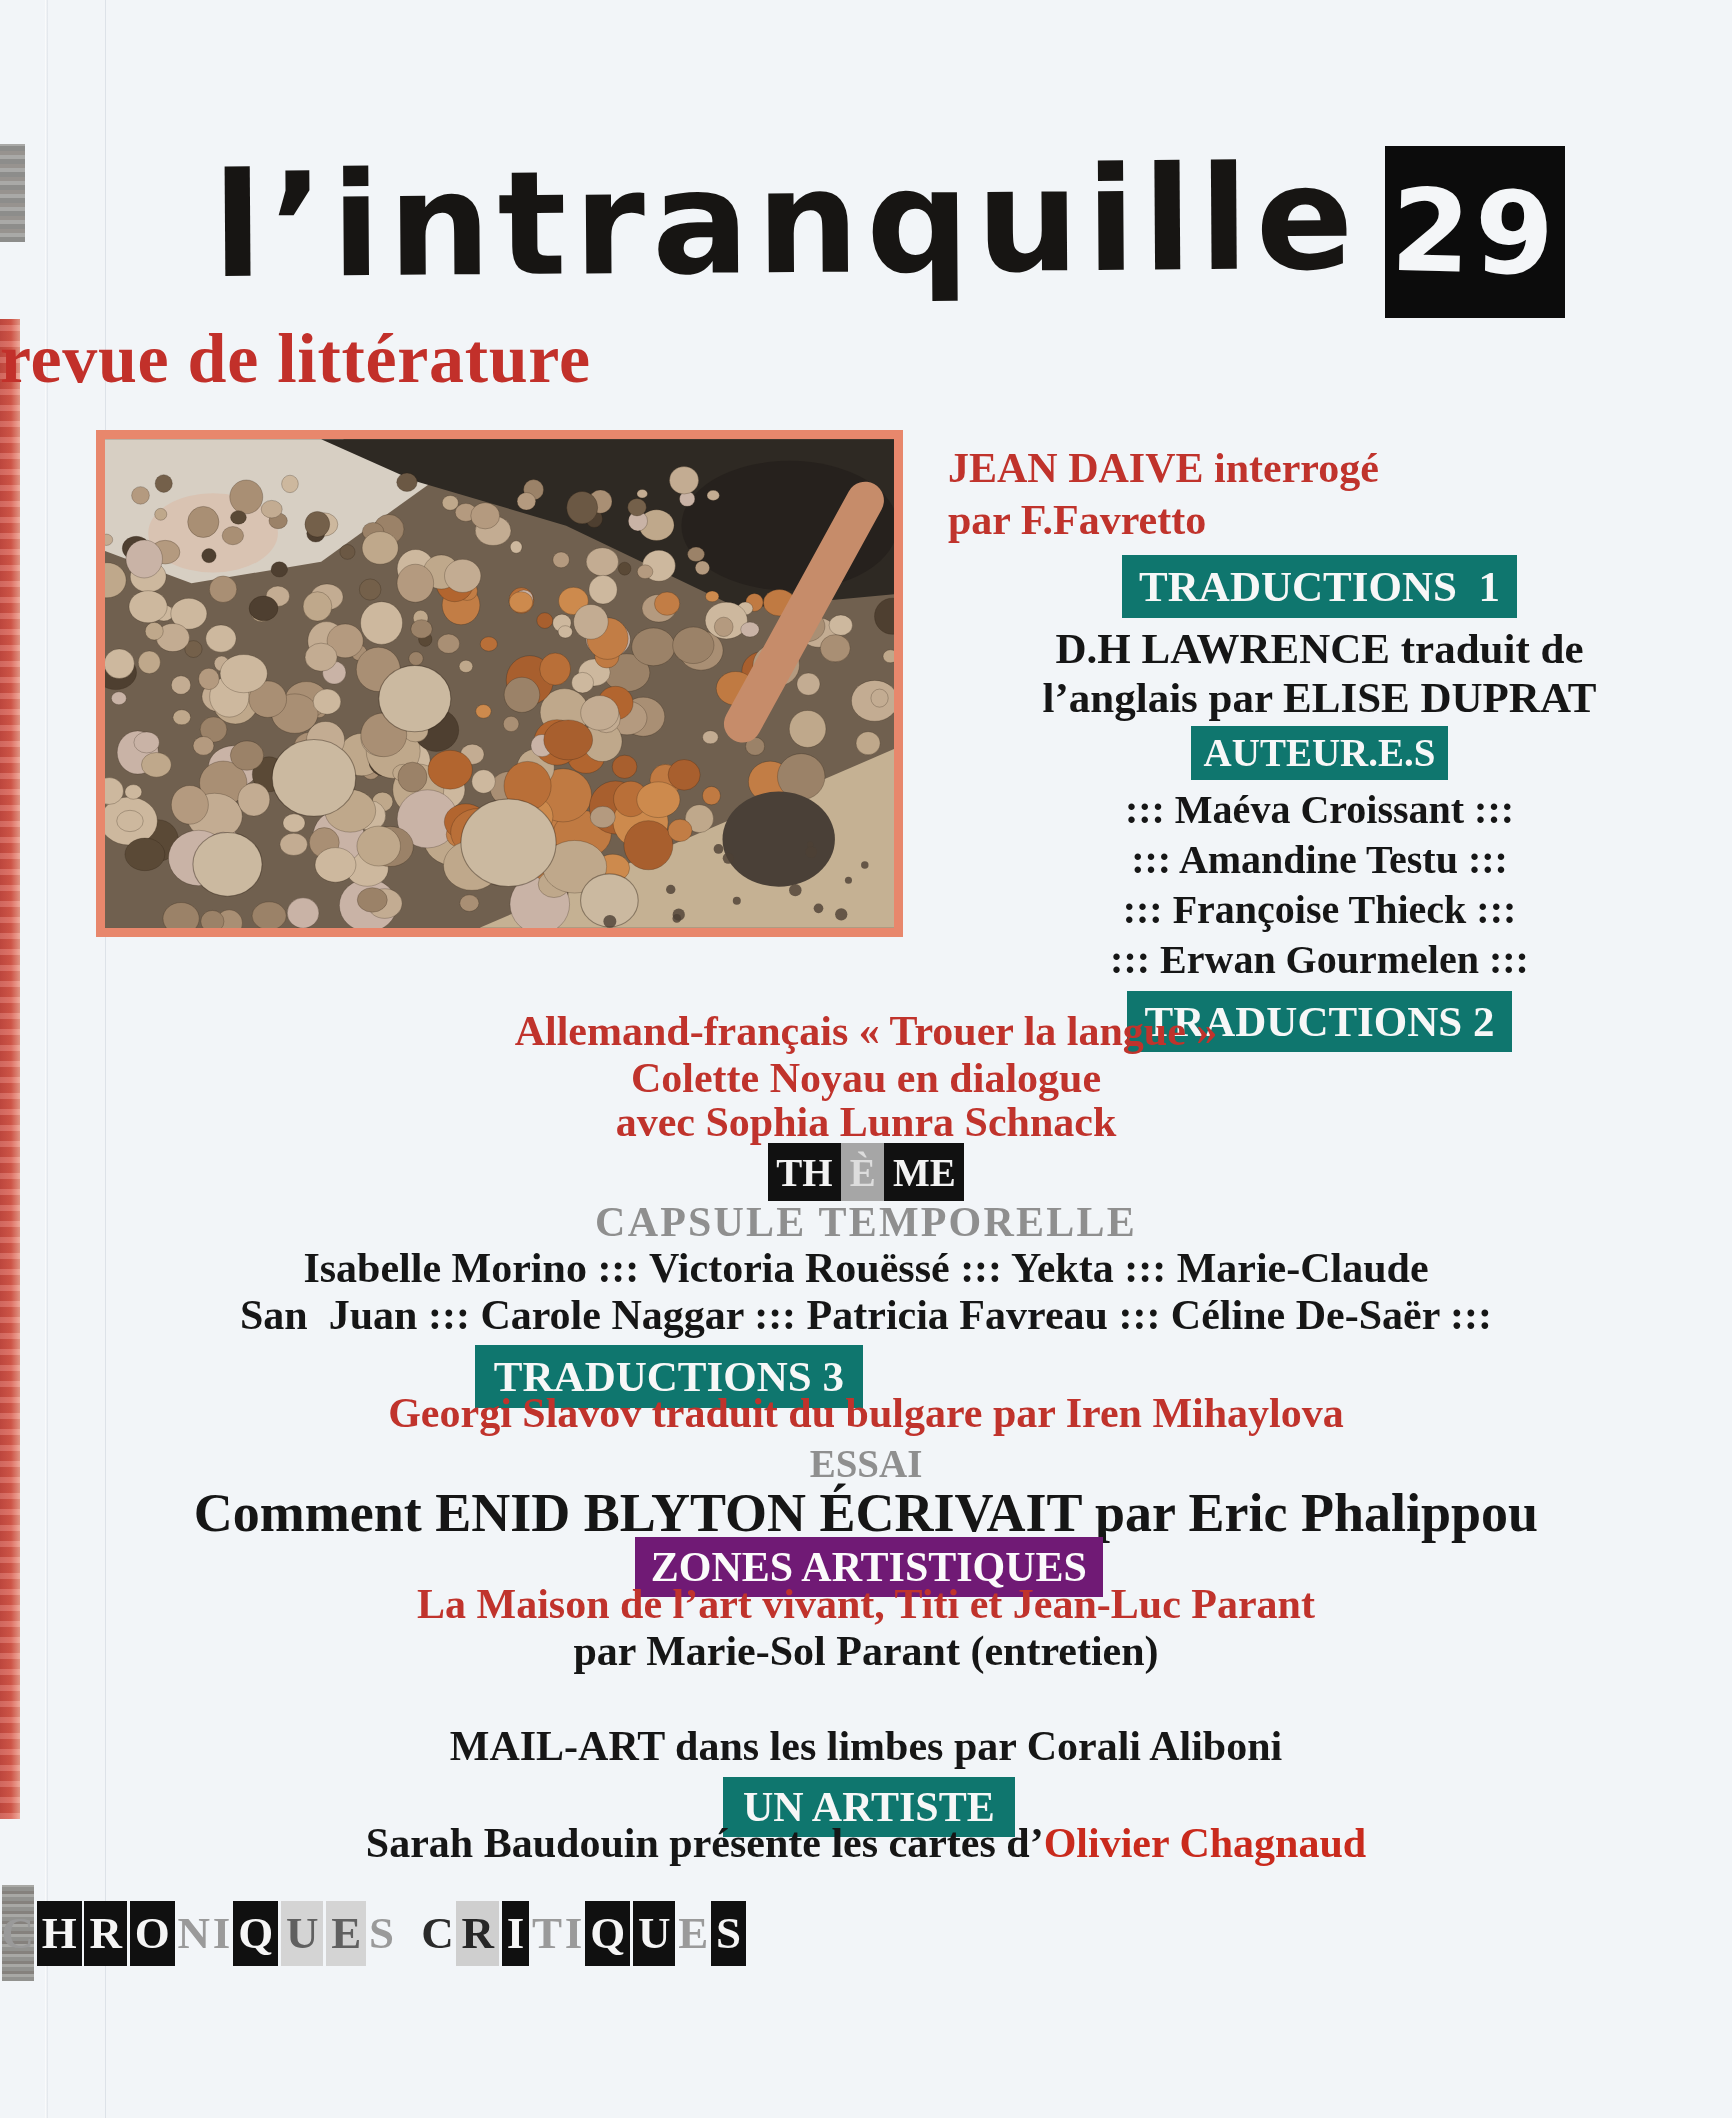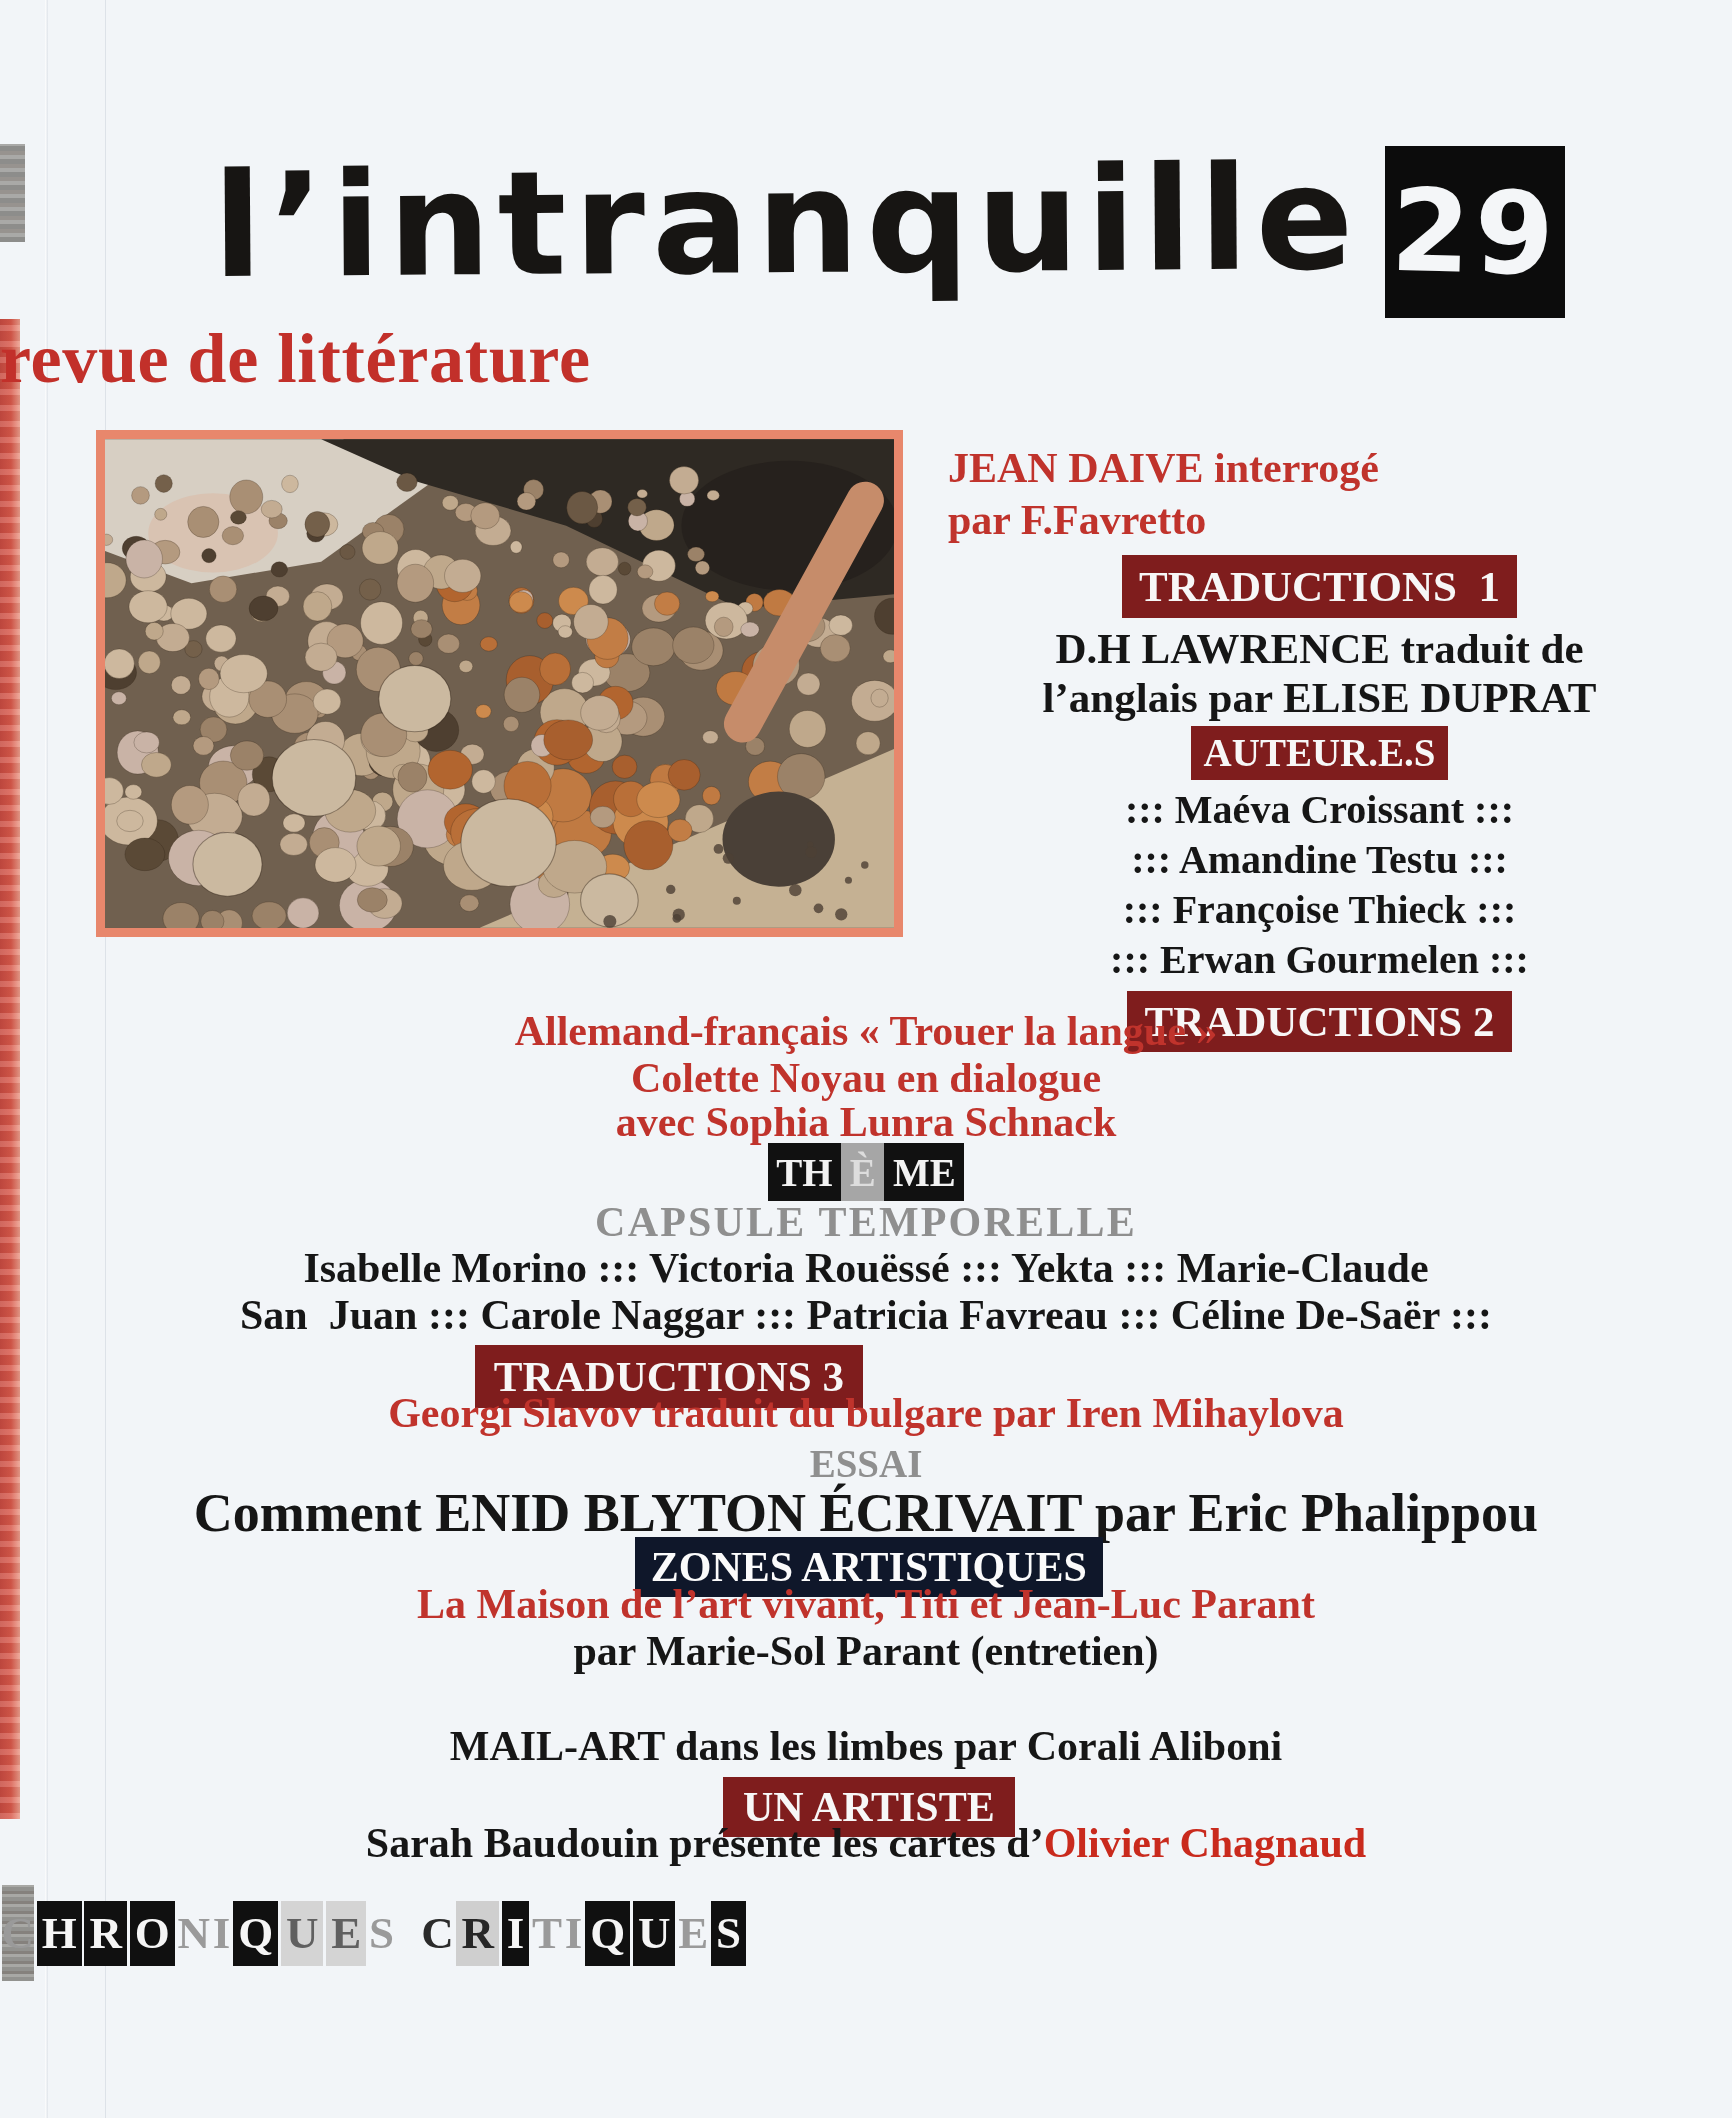--- a/index.html
+++ b/index.html
@@ -44,38 +44,38 @@
     position:absolute;left:96px;top:430px;width:789px;height:489px;
     border:9.4px solid #e8876c;background:#6b5a4a;
   }
   .cover-photo svg{display:block;}
   
   .right-col{position:absolute;left:906px;top:442px;width:827px;text-align:center;}
   .rc-red{font-weight:bold;font-size:42px;line-height:52px;color:#c0332c;
     text-align:left;padding-left:42px;white-space:pre-wrap;}
   .rc-black{font-weight:bold;font-size:43px;line-height:49px;color:#161616;white-space:pre-wrap;}
   .rc-author{font-weight:bold;font-size:40px;line-height:50px;color:#161616;white-space:pre-wrap;}
-  .badge{display:inline-block;background:#7f1d1d;color:#f7f7f7;font-weight:bold;
+  .badge{display:inline-block;background:#0f766e;color:#f7f7f7;font-weight:bold;
     white-space:pre-wrap;}
   .badge-t1{font-size:43px;padding:7.2px 17.3px;margin-top:8.6px;}
   .badge-aut{font-size:39px;padding:4.3px 13px;margin-top:4.3px;}
   .badge-t2{font-size:43px;padding:5.8px 17.3px;margin-top:5.8px;}
   .mt8{margin-top:5.8px;}
   
   .cline{position:absolute;left:0;width:100%;text-align:center;font-weight:bold;
     white-space:pre-wrap;}
   .c-red{color:#c0332c;font-size:42px;}
   .c-black{color:#161616;font-size:42px;}
   .c-gray{color:#8f8f8f;}
   .theme-seg{display:inline-block;font-size:39px;padding:6.5px 8.6px;font-weight:bold;vertical-align:top;}
   .theme-dark{background:#111111;color:#f2f2f2;}
   .theme-mid{background:#a6a6a6;color:#dddddd;}
   .badge-t3{font-size:43px;padding:7.2px 19px;}
   .shift-left{transform:translateX(-200px);}
-  .badge-zones{display:inline-block;background:#0f172a;color:#fbfbfb;
+  .badge-zones{display:inline-block;background:#701a75;color:#fbfbfb;
     font-weight:bold;font-size:42px;padding:5.8px 16px;}
   .badge-artiste{font-size:42px;padding:5.8px 20px;}
   .c-redspan{color:#c92a1d;}
   
   .ransom{position:absolute;left:0;top:1901px;width:100%;text-align:left;
     font-weight:bold;font-size:45px;line-height:45px;}
   .ransom span{display:inline-block;margin:0 1.4px;vertical-align:middle;}
   .rl-g{color:#9a9a9a;}
   .rl-k{color:#2b2b2b;}
   .rl-wb{color:#f5f5f5;background:#101010;padding:10px 5px;}

